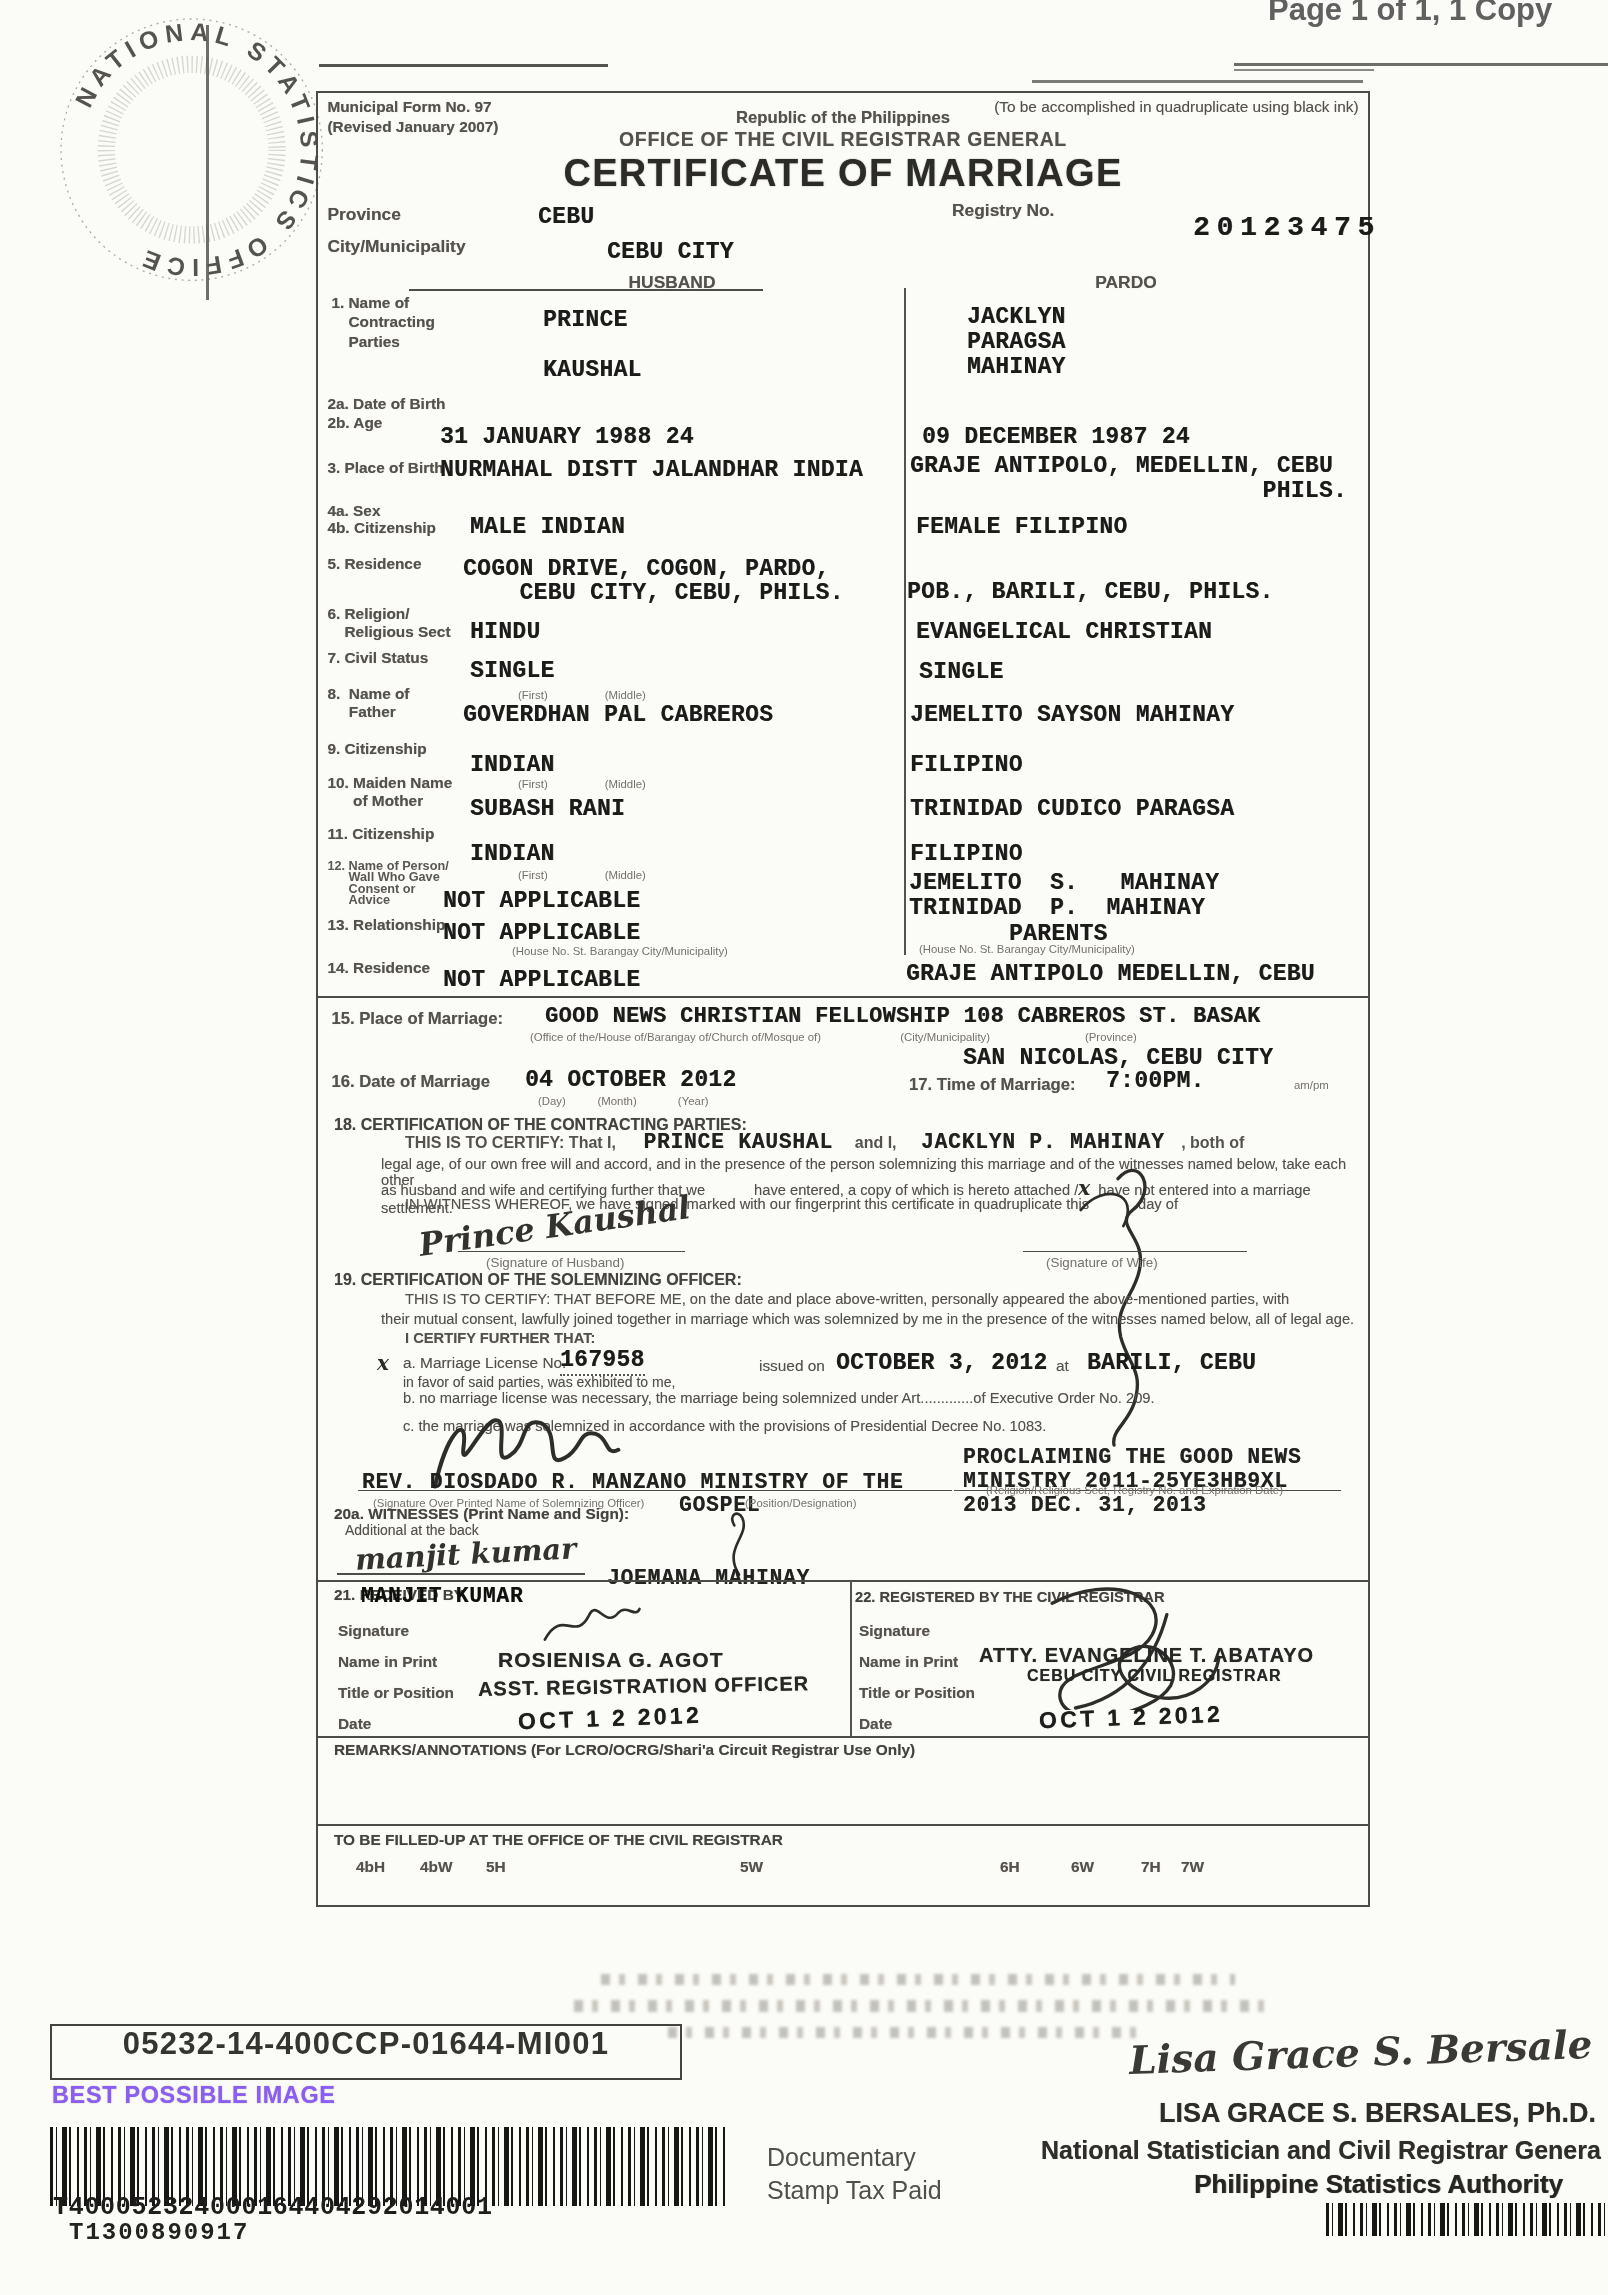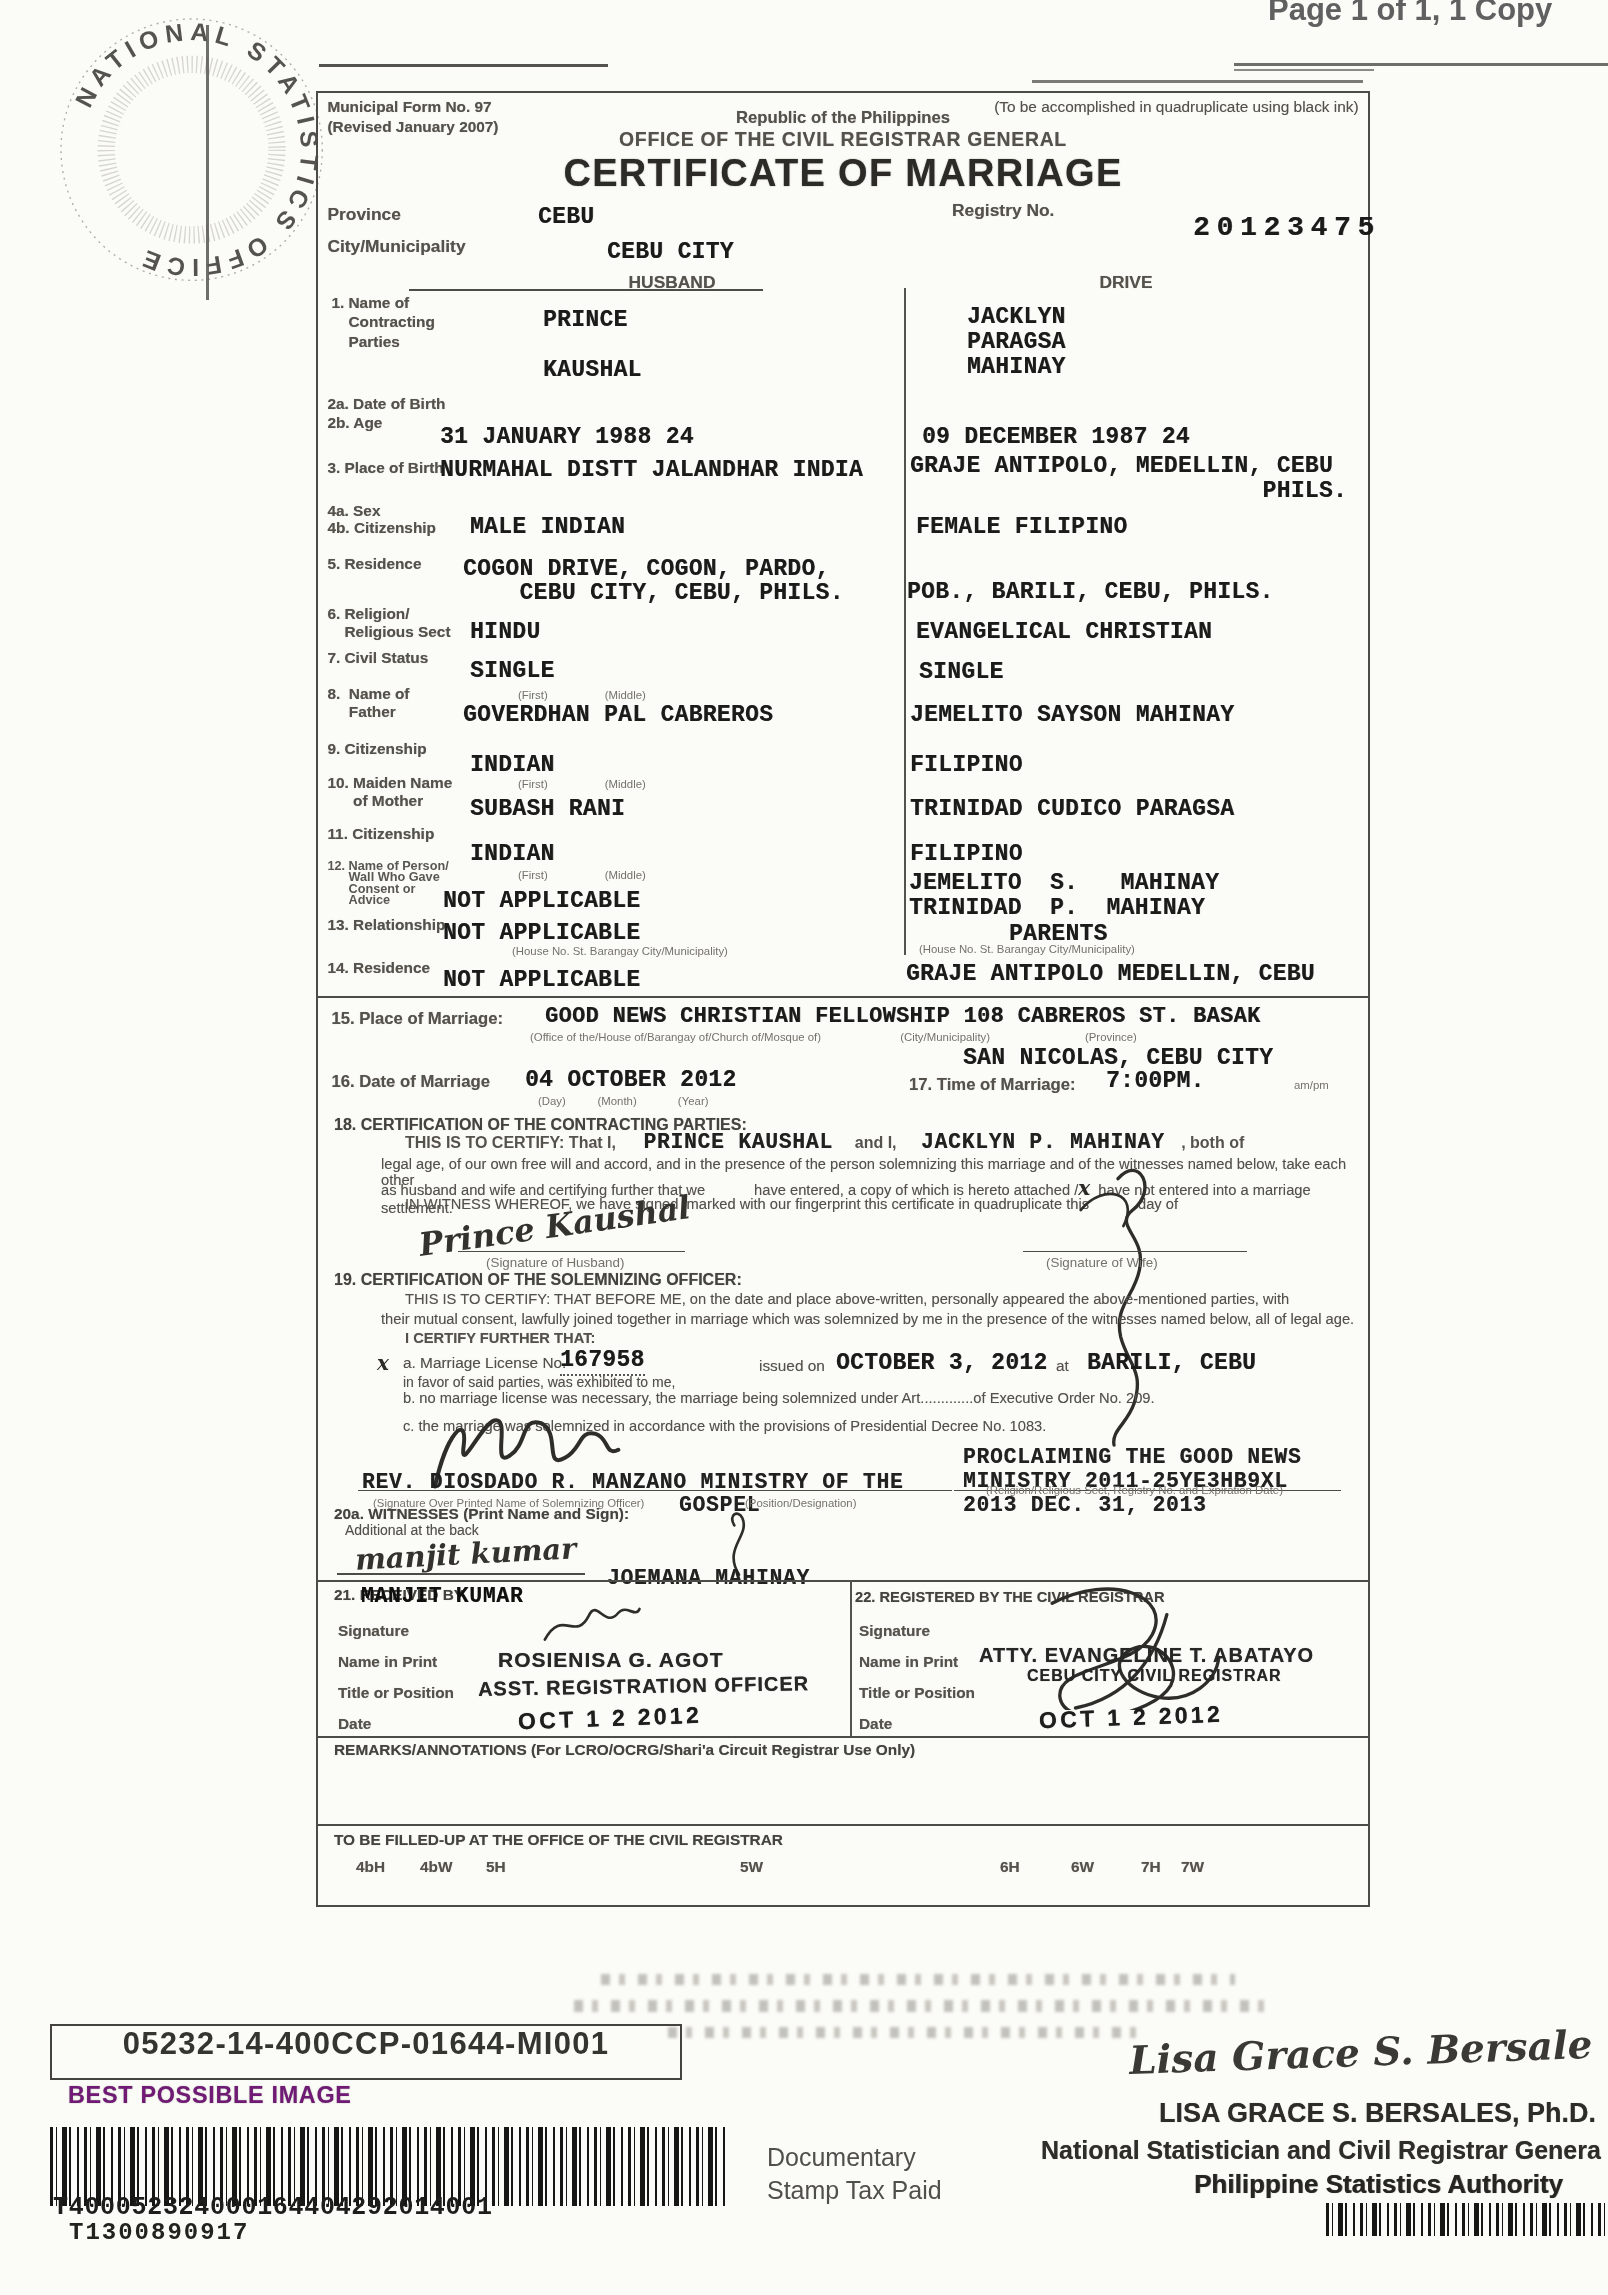--- a/index.html
+++ b/index.html
@@ -67,21 +67,21 @@
     <div class="a lbl" style="left:634px;top:107px;font-size:17.4px;">Registry No.</div>
     <div class="a mono" style="left:875px;top:119px;font-size:28px;letter-spacing:6.7px;">20123475</div>
 
     <div class="a lbl" style="left:9.4px;top:111px;font-size:17.4px;">Province</div>
     <div class="a mono" style="left:220px;top:111px;">CEBU</div>
     <div class="a lbl" style="left:9.4px;top:143px;font-size:17.4px;">City/Municipality</div>
     <div class="a mono" style="left:289px;top:146px;">CEBU CITY</div>
     <div class="line" style="left:91px;top:196px;width:354px;height:2px;"></div>
 
     <div class="a lbl" style="left:287px;top:179px;width:134px;text-align:center;font-size:17.4px;">HUSBAND</div>
-    <div class="a lbl" style="left:748px;top:179px;width:120px;text-align:center;font-size:17.4px;">DRIVE</div>
+    <div class="a lbl" style="left:748px;top:179px;width:120px;text-align:center;font-size:17.4px;">PARDO</div>
 
     <div class="line" style="left:586px;top:195px;width:2px;height:667px;background:#54524c;"></div>
 
     <div class="a lbl pre" style="left:13.4px;top:200px;line-height:19.4px;">1. Name of
     Contracting
     Parties</div>
     <div class="a mono pre" style="left:225px;top:215px;line-height:25px;">PRINCE
 
 KAUSHAL</div>
     <div class="a mono pre" style="left:649px;top:212px;line-height:25px;">JACKLYN
@@ -276,21 +276,21 @@
     <div class="a lbl" style="left:863px;top:1765px;">7W</div>
   </div>
 
   <div class="noise" style="left:601px;top:1974px;width:634px;height:10.7px;"></div>
   <div class="noise" style="left:574px;top:2000px;width:701px;height:12px;"></div>
   <div class="noise" style="left:668px;top:2027px;width:468px;height:10.7px;"></div>
 
   <div class="a" style="left:50px;top:2024px;width:628px;height:52px;border:2px solid #45433f;">
     <div style="width:100%;text-align:center;line-height:51px;font:700 31px 'Liberation Sans',sans-serif;color:#343431;letter-spacing:1.3px;">05232-14-400CCP-01644-MI001</div>
   </div>
-  <div class="a" style="left:68px;top:2082px;font:800 23.4px 'Liberation Sans',sans-serif;color:#701a75;letter-spacing:0.7px;text-shadow:0 0 1.3px rgba(90,88,80,.6);">BEST POSSIBLE IMAGE</div>
+  <div class="a" style="left:52px;top:2082px;font:800 23.4px 'Liberation Sans',sans-serif;color:#8b5cf6;letter-spacing:0.7px;text-shadow:0 0 1.3px rgba(90,88,80,.6);">BEST POSSIBLE IMAGE</div>
 
   <div class="barcode" style="left:50px;top:2127px;width:678px;height:79px;"></div>
   <div class="a" style="left:53px;top:2193px;font:700 25px 'Liberation Mono',monospace;color:#1d1d1b;letter-spacing:0.7px;">T400052324000164404292014001</div>
   <div class="a" style="left:69px;top:2219px;font:700 24px 'Liberation Mono',monospace;color:#22221f;letter-spacing:2px;">T1300890917</div>
 
   <div class="a" style="left:767px;top:2141px;font:400 25px 'Liberation Sans',sans-serif;color:#504f4c;line-height:33px;">
     <div>Documentary</div>
     <div>Stamp Tax Paid</div>
   </div>
 

